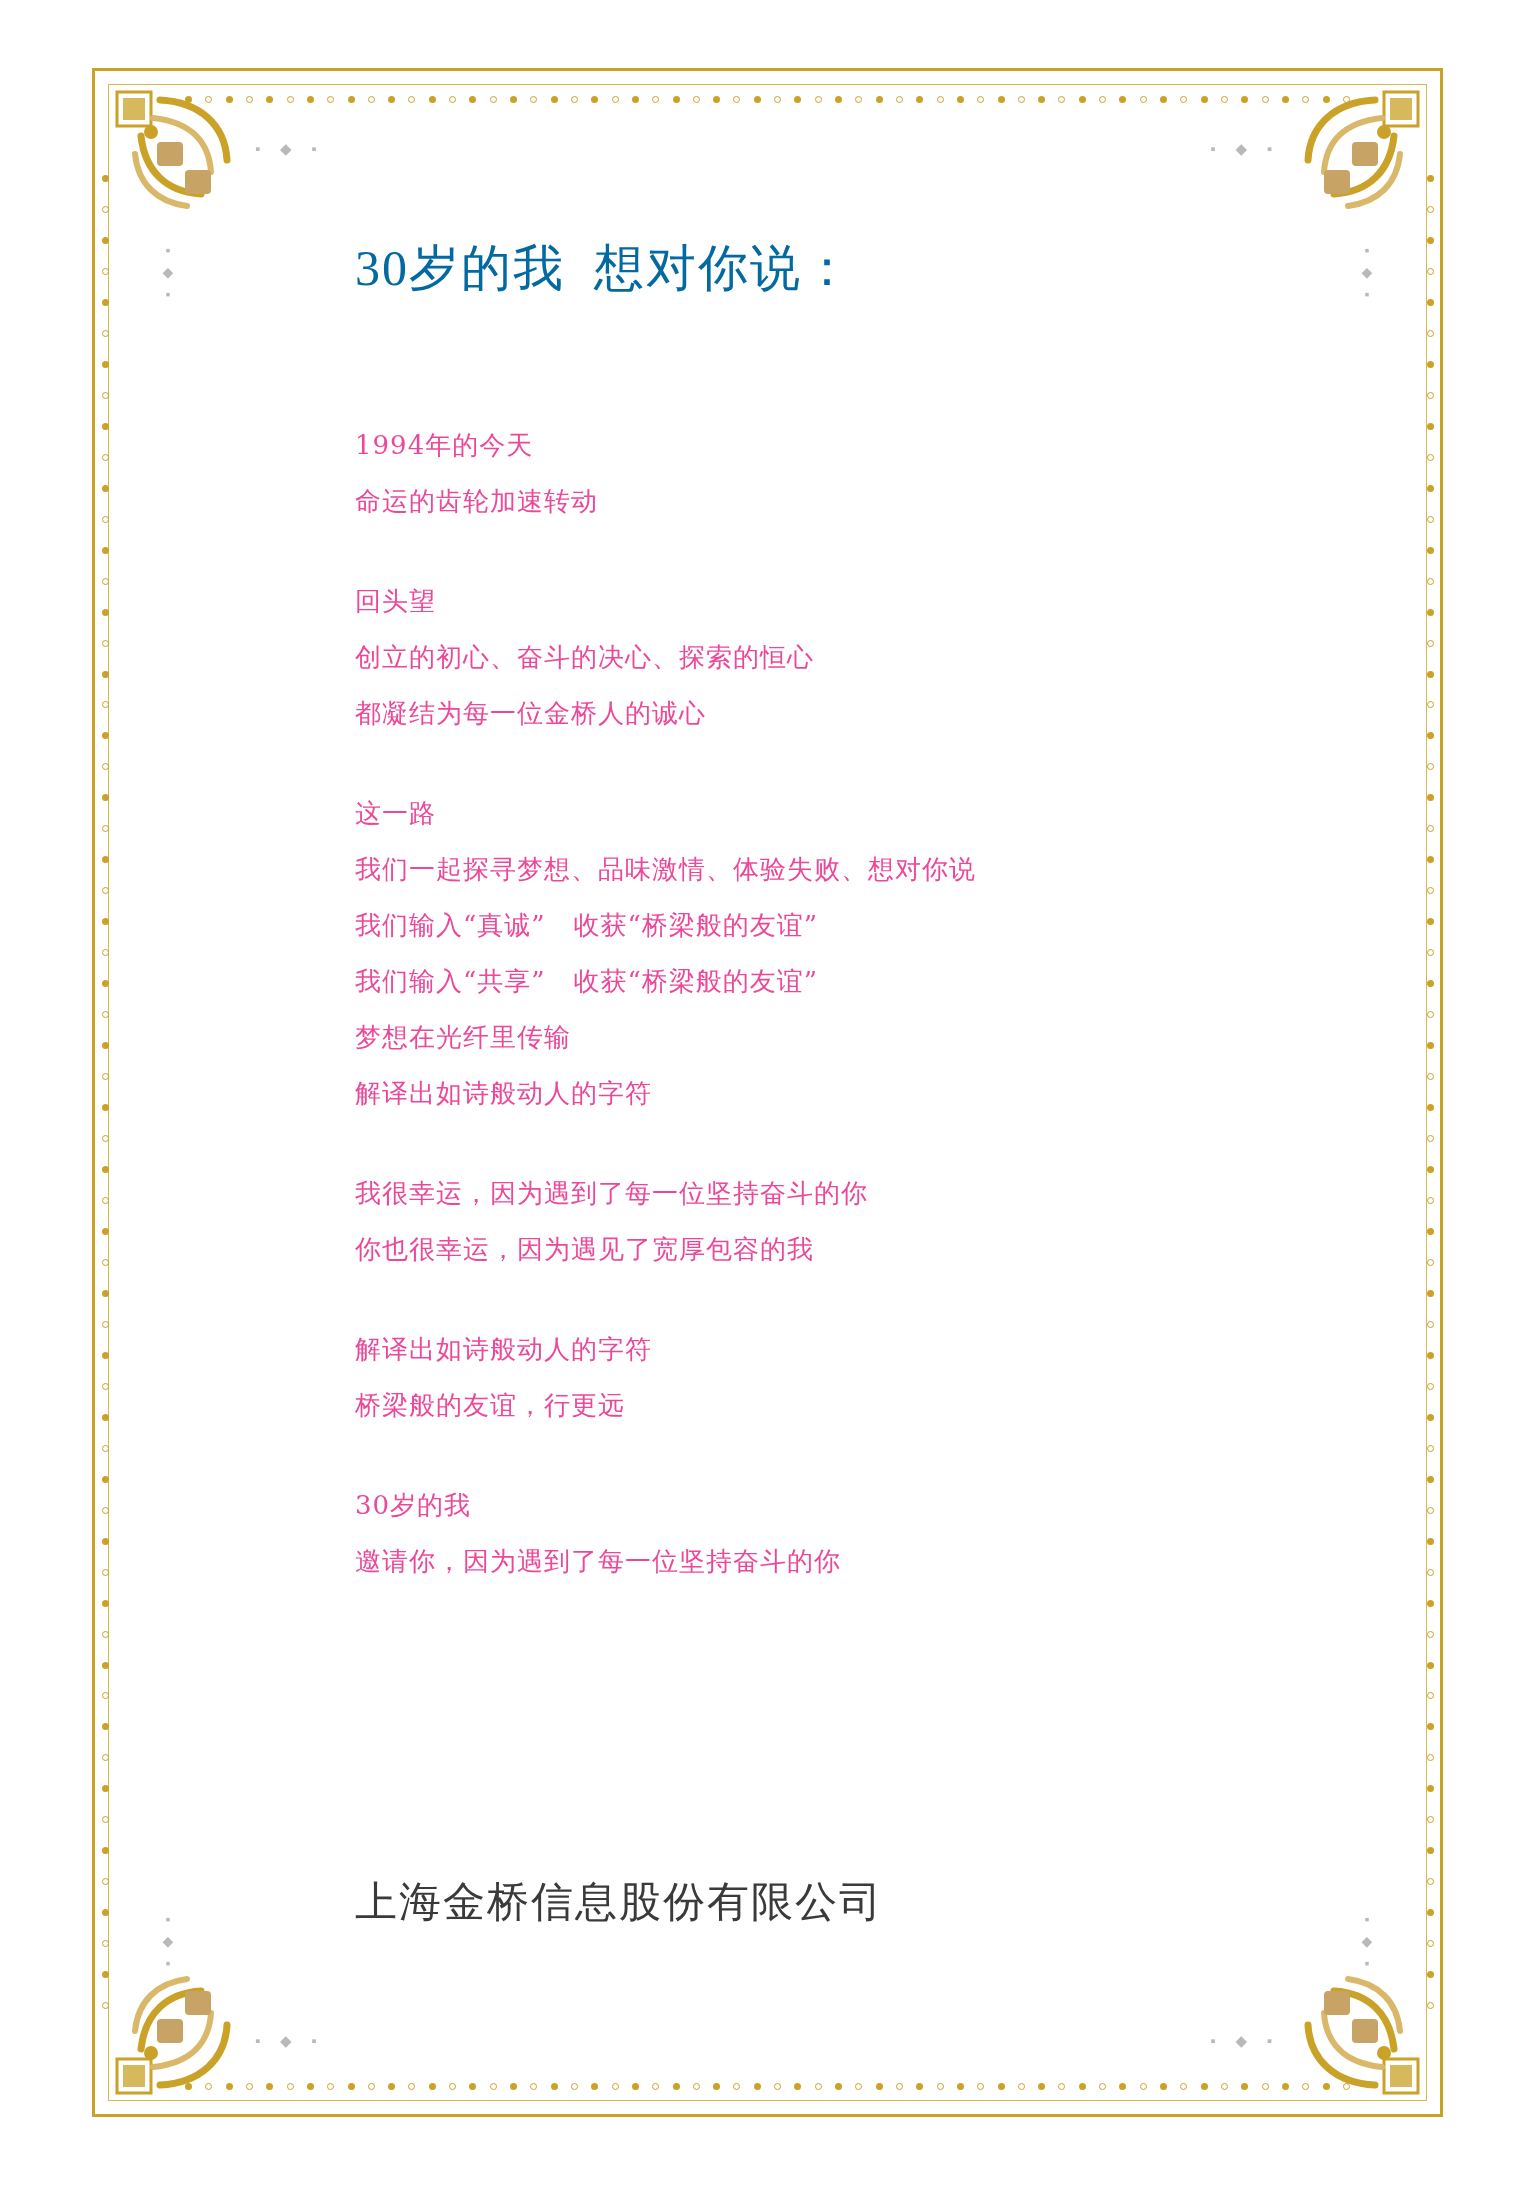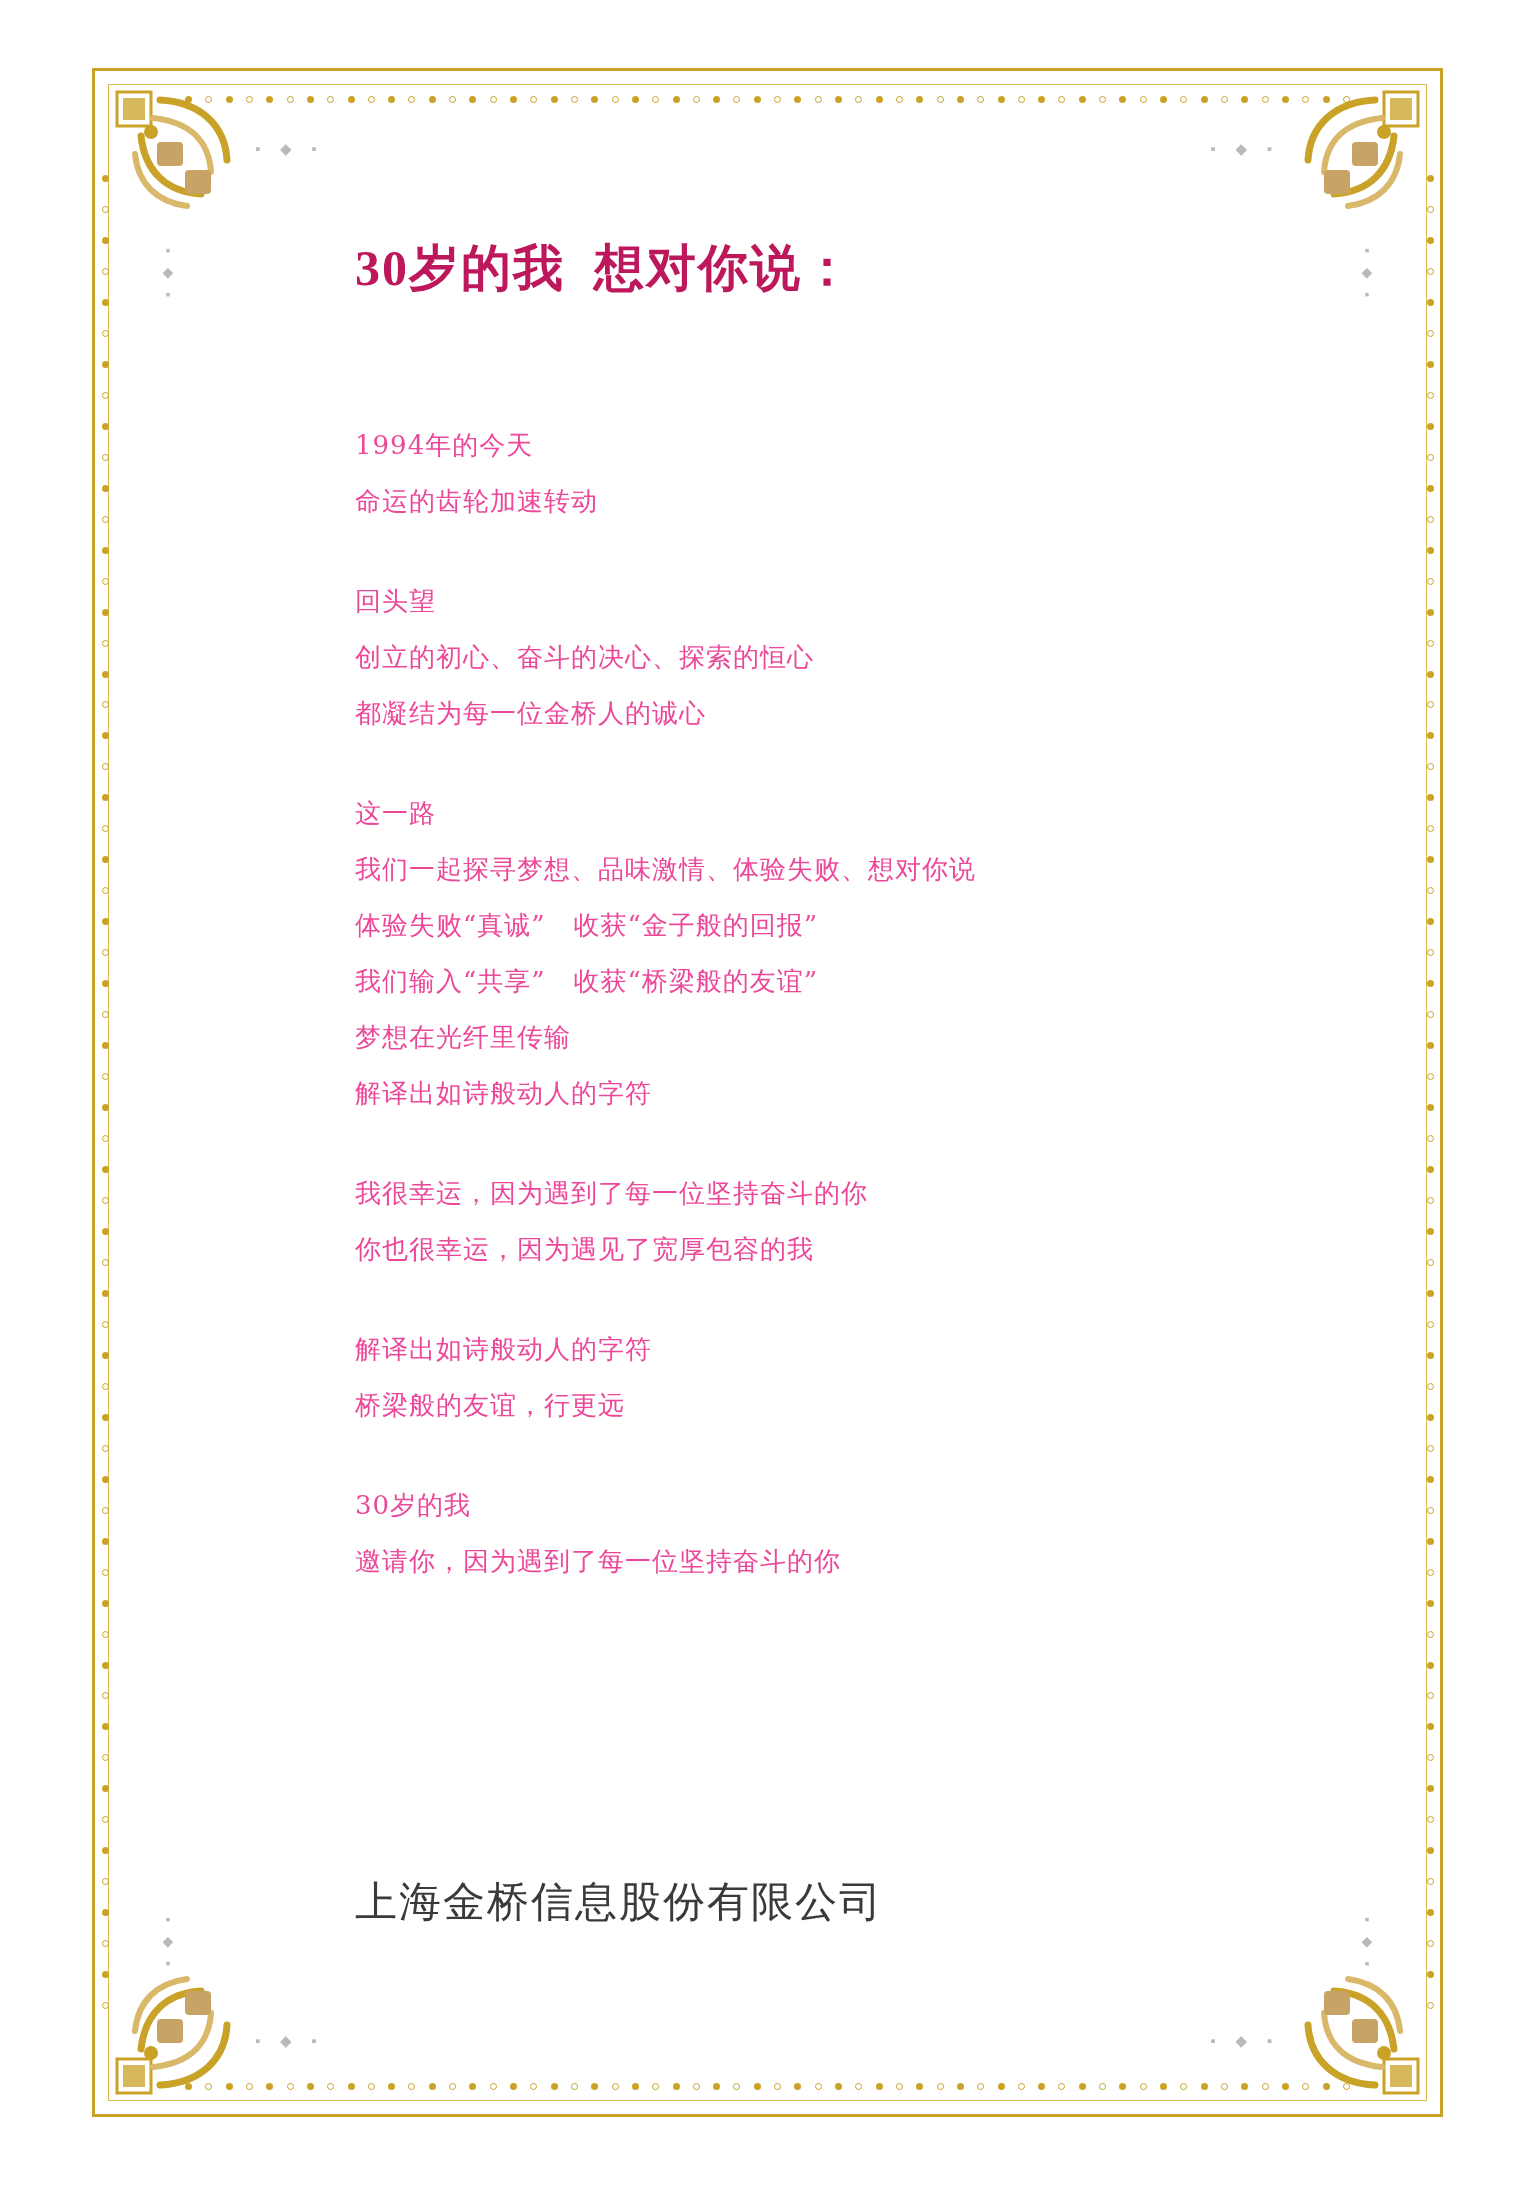--- a/index.html
+++ b/index.html
@@ -107,23 +107,23 @@
 
   
   .content {
     position: absolute;
     left: 355px;
     right: 200px;
     top: 235px;
   }
   .title {
     font-family: "Liberation Serif", serif;
-    font-weight: bold;
+    font-weight: normal;
     font-size: 50px;
-    color: #be185d;
+    color: #0369a1;
     letter-spacing: 2px;
     white-space: pre;
     margin: 0 0 0 0;
   }
   .poem {
     margin-top: 115px;
   }
   .stanza {
     margin-bottom: 44px;
   }
@@ -470,21 +470,21 @@
           <div class="line">命运的齿轮加速转动</div>
         </div>
         <div class="stanza">
           <div class="line">回头望</div>
           <div class="line">创立的初心、奋斗的决心、探索的恒心</div>
           <div class="line">都凝结为每一位金桥人的诚心</div>
         </div>
         <div class="stanza">
           <div class="line">这一路</div>
           <div class="line">我们一起探寻梦想、品味激情、体验失败、想对你说</div>
-          <div class="line">体验失败“真诚”   收获“金子般的回报”</div>
+          <div class="line">我们输入“真诚”   收获“桥梁般的友谊”</div>
           <div class="line">我们输入“共享”   收获“桥梁般的友谊”</div>
           <div class="line">梦想在光纤里传输</div>
           <div class="line">解译出如诗般动人的字符</div>
         </div>
         <div class="stanza">
           <div class="line">我很幸运，因为遇到了每一位坚持奋斗的你</div>
           <div class="line">你也很幸运，因为遇见了宽厚包容的我</div>
         </div>
         <div class="stanza">
           <div class="line">解译出如诗般动人的字符</div>

